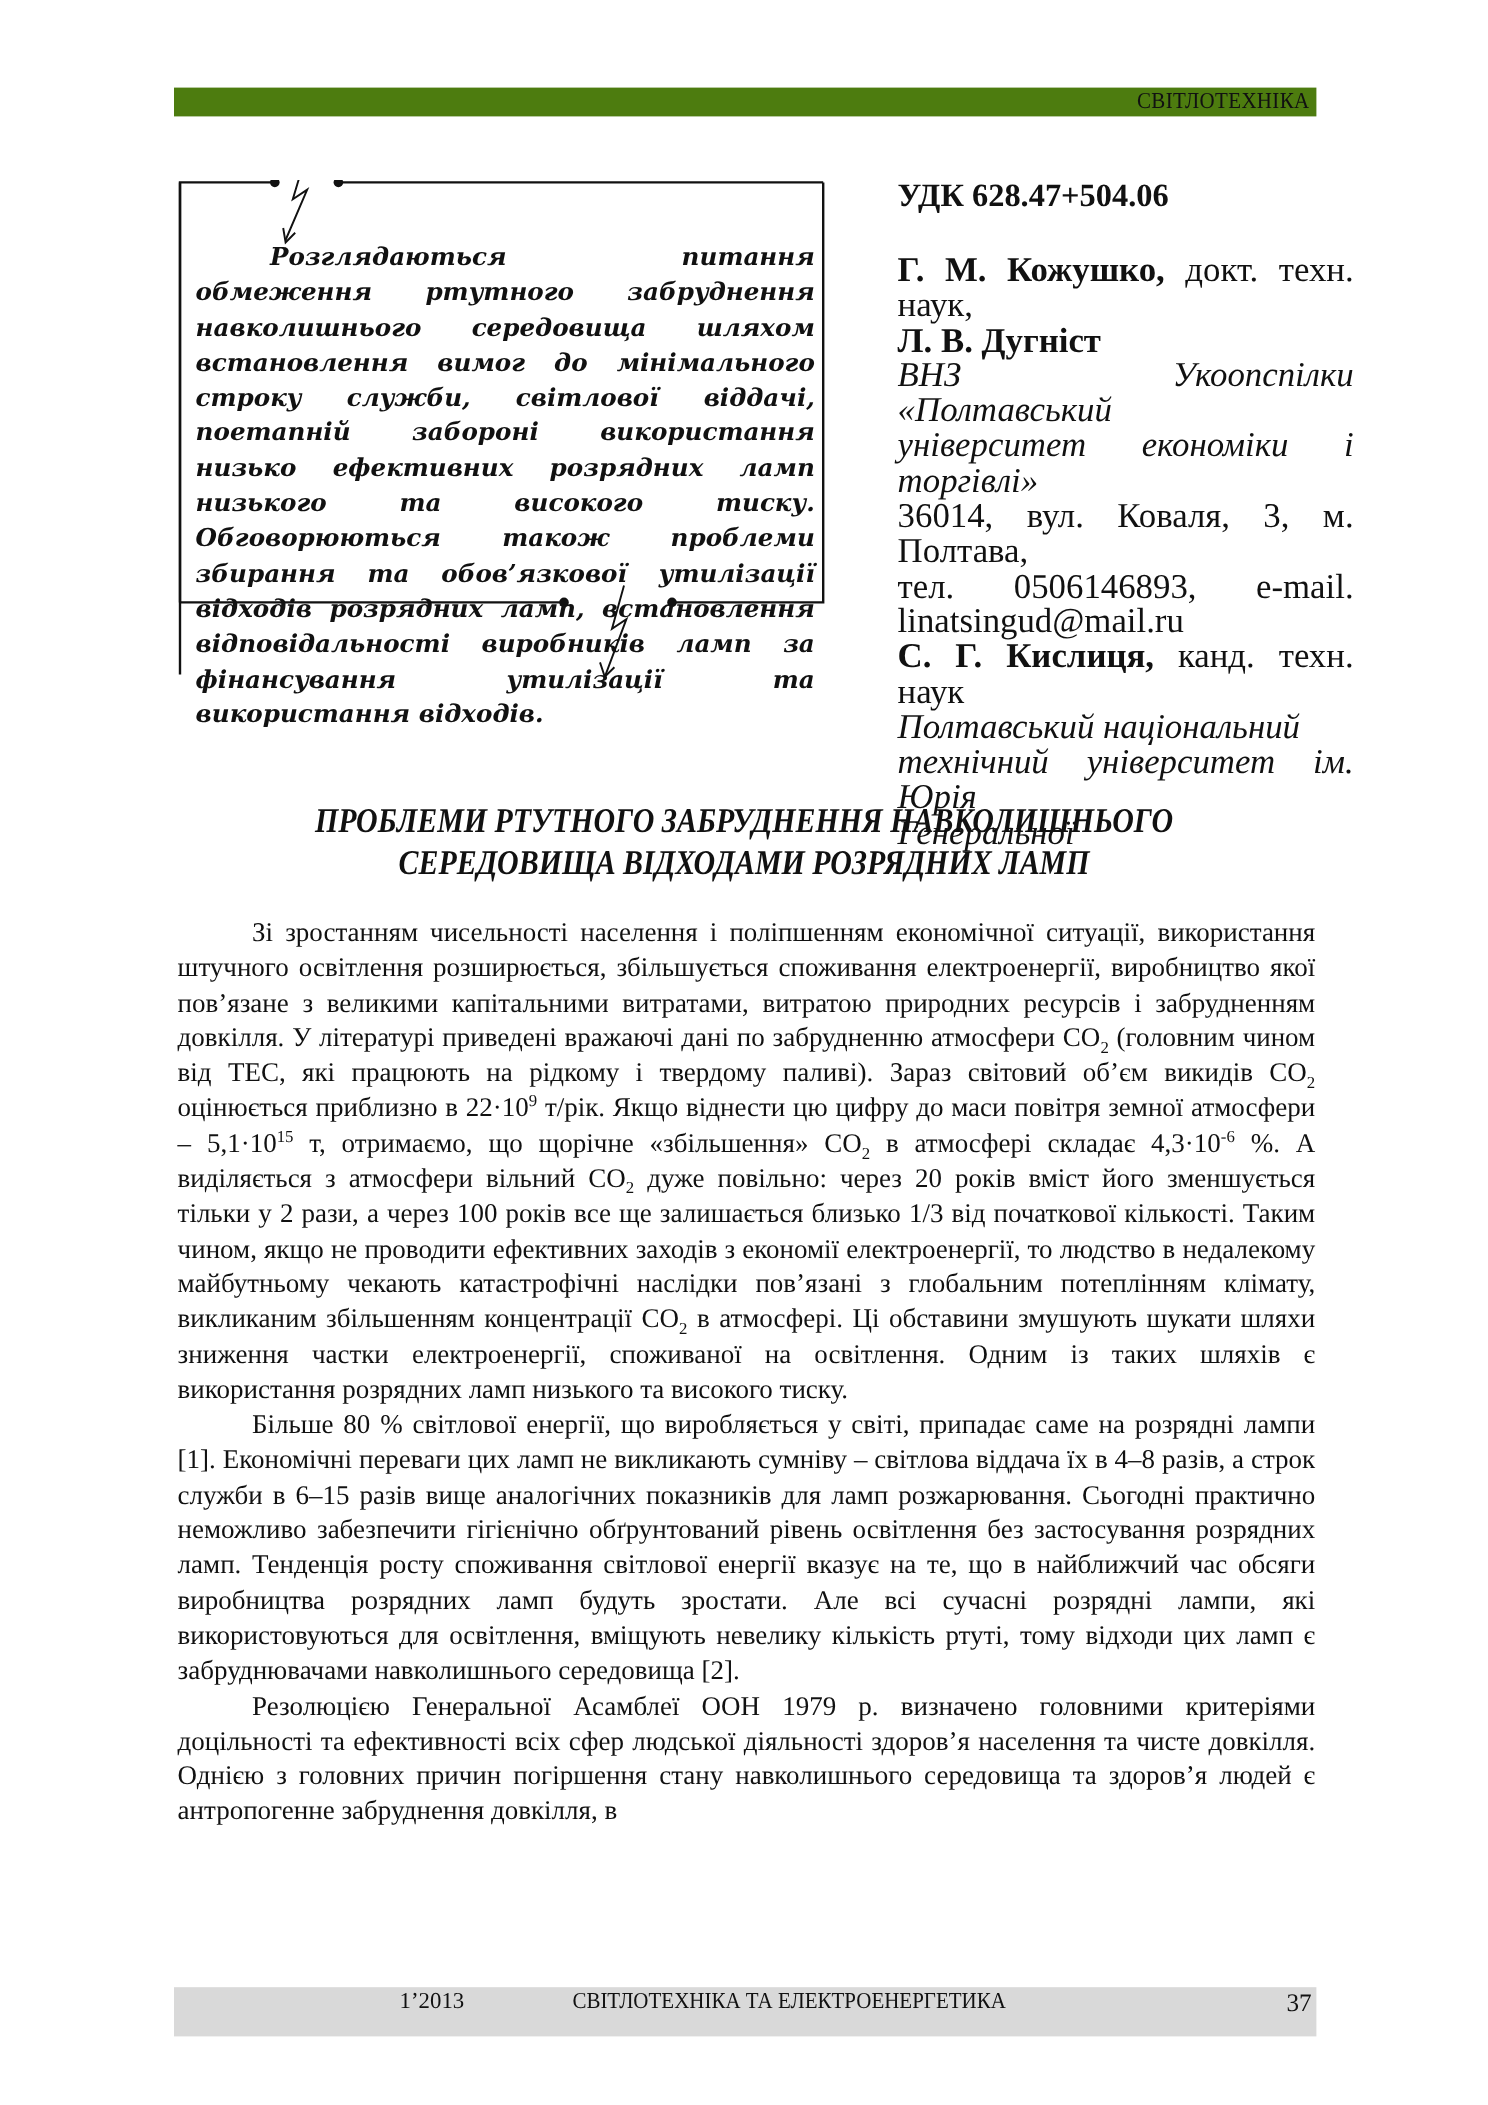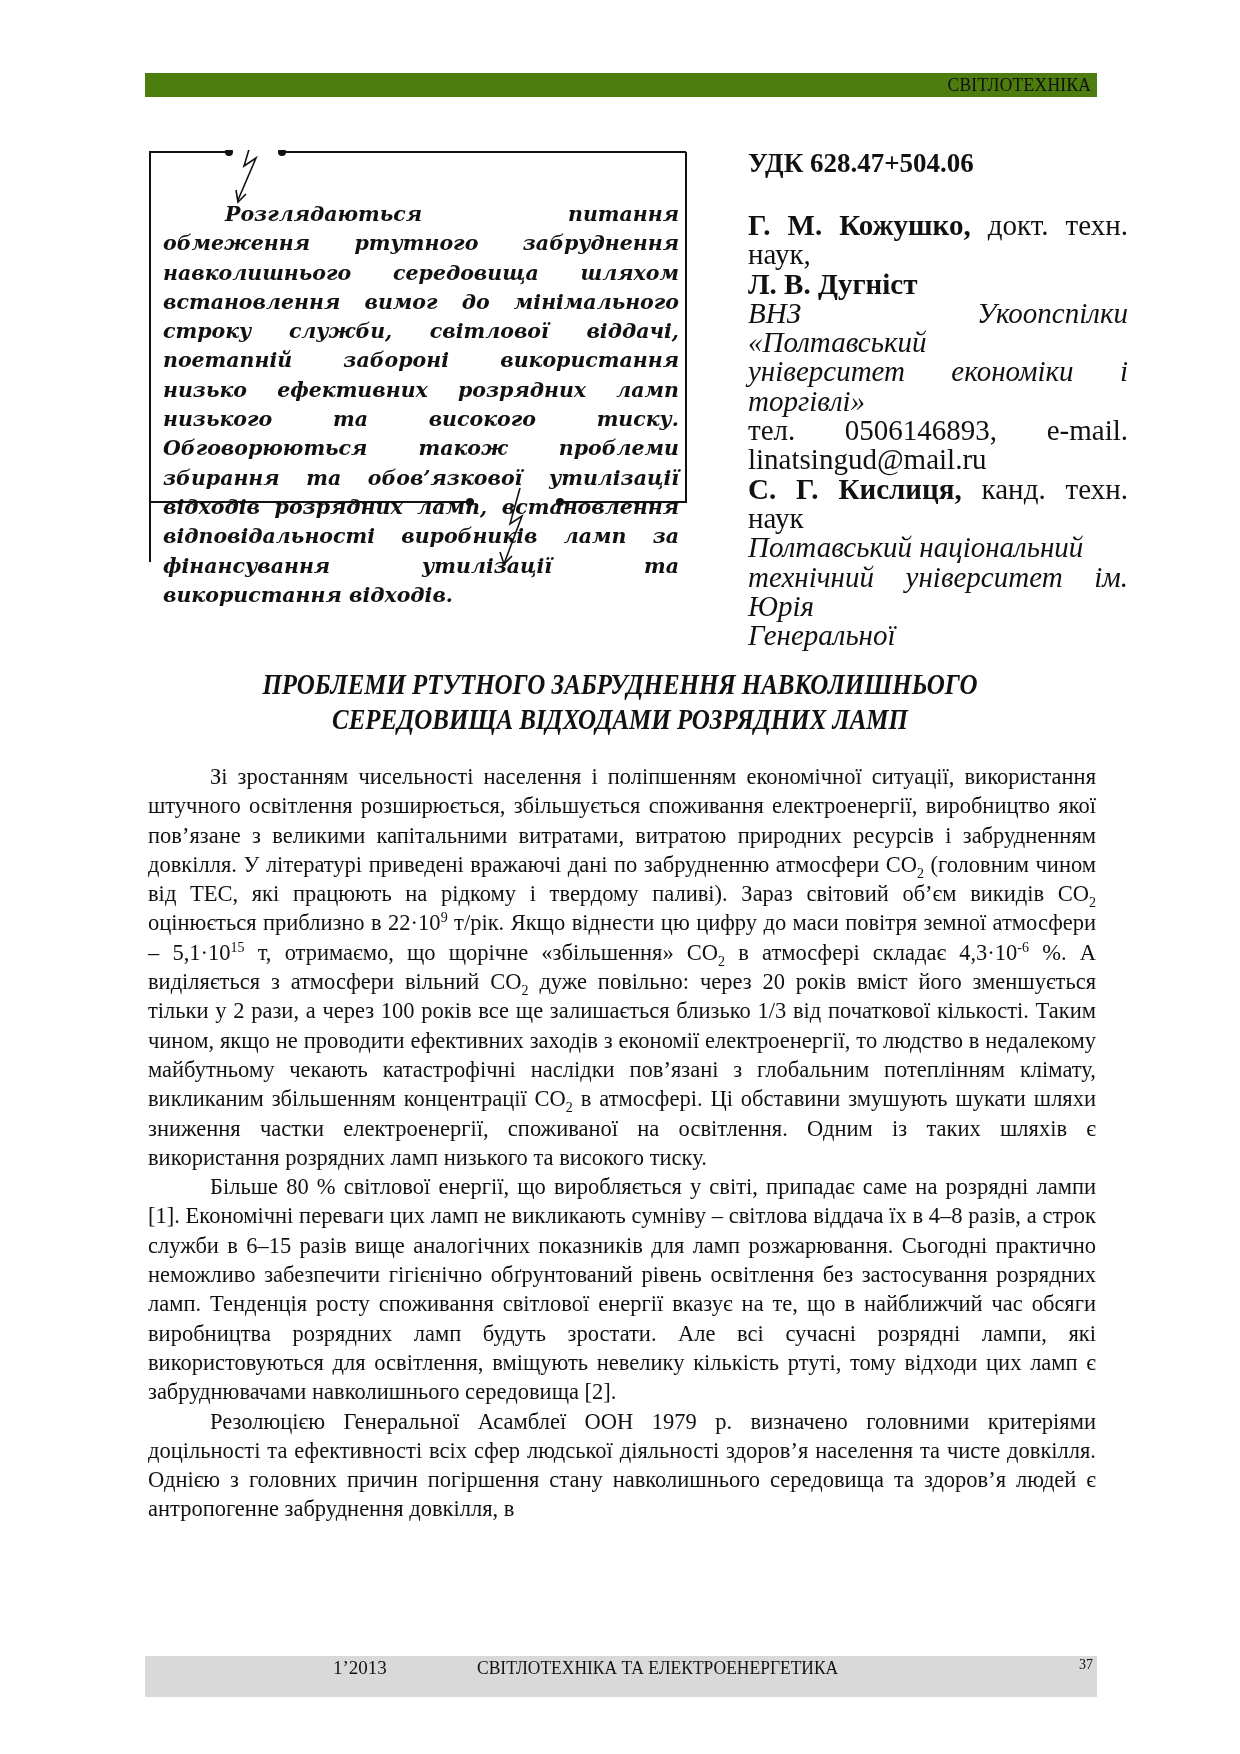--- a/index.html
+++ b/index.html
@@ -16,21 +16,21 @@
   .meta-line.justify-last { text-align-last:justify; }
   .bold { font-weight:bold; }
   .ital { font-style:italic; }
   .article-title { position:absolute; left:150px; top:667px; width:940px; text-align:center; font-size:29px; font-weight:bold; font-style:italic; line-height:35px; transform:scaleX(0.86); transform-origin:center; }
   .body-text { position:absolute; left:148px; top:762px; width:948px; font-size:22.5px; line-height:29.3px; text-align:justify; }
   .body-text p { margin:0; text-indent:62px; }
   sup, sub { font-size:14px; line-height:0; }
   .footer-bar { position:absolute; left:145px; top:1656px; width:952px; height:41px; background:#d9d9d9; font-size:19px; }
   .footer-issue { position:absolute; left:188px; top:1px; }
   .footer-journal { position:absolute; left:332px; top:1px; transform:scaleX(0.92); transform-origin:left; }
-  .footer-page { position:absolute; right:4px; top:1px; font-size:14px; }
+  .footer-page { position:absolute; right:4px; top:1px; font-size:21px; }
 </style>
 </head>
 <body>
 
 <div class="header-bar">
   <span class="header-title">СВІТЛОТЕХНІКА</span>
 </div>
 
 <div class="abstract-frame">
   <svg width="545" height="420" viewBox="0 0 545 420">
@@ -68,20 +68,21 @@
 </div>
 
 <div class="meta-col">
   <p class="udk">УДК 628.47+504.06</p>
   <p class="meta-line">
     <span class="bold">Г. М. Кожушко,</span><span> докт. техн. наук,</span>
   </p>
   <p class="meta-line bold">Л. В. Дугніст</p>
   <p class="meta-line ital justify-last">ВНЗ Укоопспілки «Полтавський</p>
   <p class="meta-line ital">університет економіки і торгівлі»</p>
+  <p class="meta-line justify-last">36014, вул. Коваля, 3, м. Полтава,</p>
   <p class="meta-line justify-last">тел. 0506146893, e-mail.</p>
   <p class="meta-line">linatsingud@mail.ru</p>
   <p class="meta-line">
     <span class="bold">С. Г. Кислиця,</span><span> канд. техн. наук</span>
   </p>
   <p class="meta-line ital">Полтавський національний</p>
   <p class="meta-line ital">технічний університет ім. Юрія</p>
   <p class="meta-line ital">Генеральної</p>
 </div>
 

